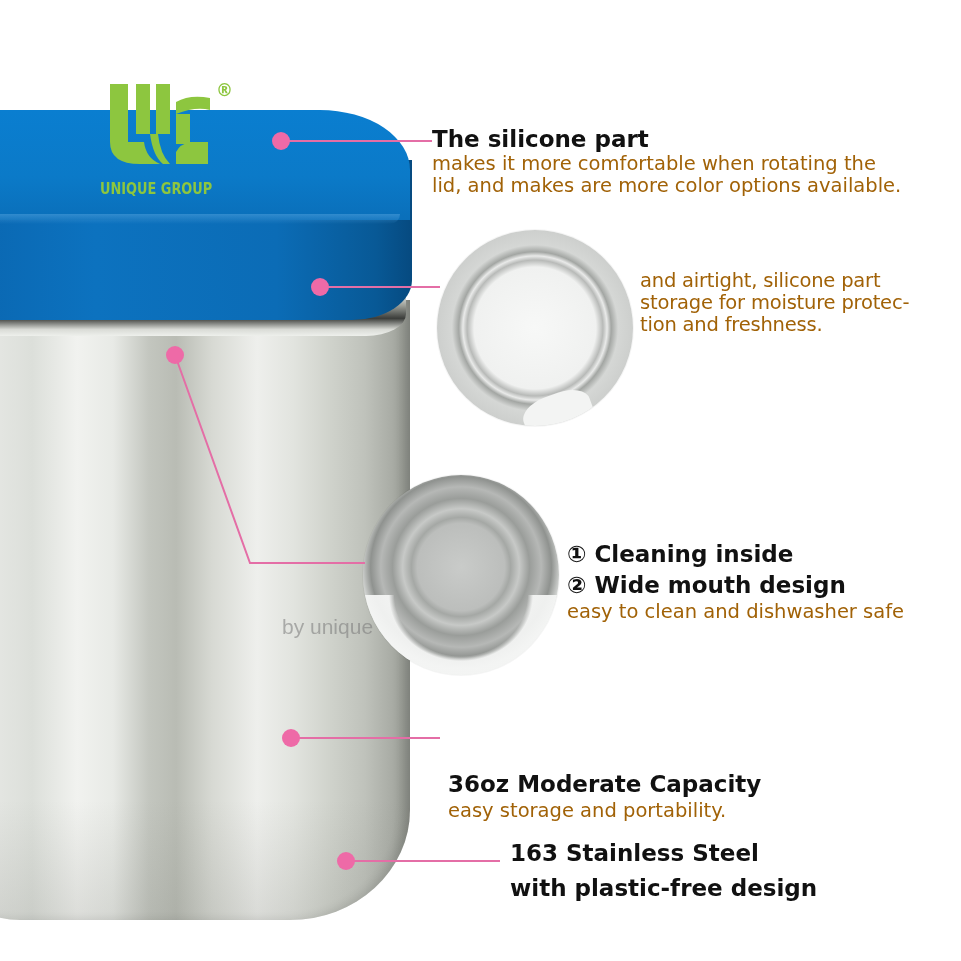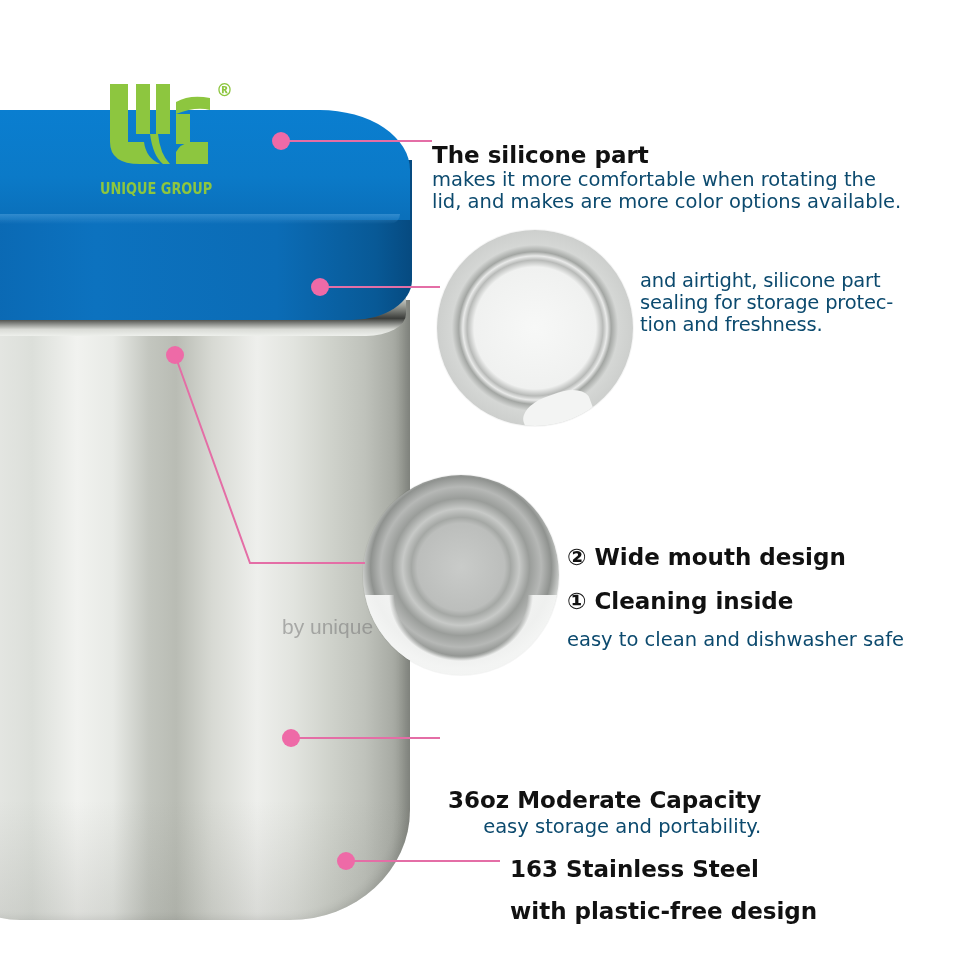--- a/index.html
+++ b/index.html
@@ -94,22 +94,22 @@
       background: radial-gradient(ellipse at 50% 0%, rgba(255,255,255,0) 48%, rgba(244,245,244,0.95) 52%);
     }
 
     
     .watermark {
       left: 282px; top: 615px; font-family: "Liberation Sans", sans-serif;
       font-size: 21px; color: rgba(120,120,120,0.55); white-space: nowrap;
     }
 
     
-    .title { font-weight: bold; font-size: 23px; line-height: 28px; color: #111; white-space: nowrap; margin-top: 16px; }
-    .desc { font-size: 19.5px; line-height: 22px; color: #0c4a6e; white-space: nowrap; font-weight: normal; }
+    .title { font-weight: bold; font-size: 23px; line-height: 28px; color: #111; white-space: nowrap; }
+    .desc { font-size: 19.5px; line-height: 22px; color: #a16207; white-space: nowrap; font-weight: normal; }
     .desc.narrow { letter-spacing: -0.2px; }
   </style>
 </head>
 <body>
 
 <div class="abs can-body"></div>
 <div class="abs can-neck"></div>
 
 <div class="abs lid-side"></div>
 <div class="abs lid-top"></div>
@@ -153,31 +153,31 @@
 <div class="abs dot" style="left:346px;top:861px;"></div>
 
 <div class="abs" style="left:432px;top:125px;">
   <div class="title">The silicone part</div>
   <div class="desc">makes it more comfortable when rotating the</div>
   <div class="desc">lid, and makes are more color options available.</div>
 </div>
 
 <div class="abs" style="left:640px;top:270px;">
   <div class="desc narrow">and airtight, silicone part</div>
-  <div class="desc narrow">sealing for storage protec-</div>
+  <div class="desc narrow">storage for moisture protec-</div>
   <div class="desc narrow">tion and freshness.</div>
 </div>
 
 <div class="abs" style="left:567px;top:540px;">
+  <div class="title">① Cleaning inside</div>
   <div class="title" style="margin-top:3px;">② Wide mouth design</div>
-  <div class="title">① Cleaning inside</div>
-  <div class="desc" style="margin-top:14px;">easy to clean and dishwasher safe</div>
+  <div class="desc" style="margin-top:2px;">easy to clean and dishwasher safe</div>
 </div>
 
 <div class="abs" style="left:448px;top:770px;">
   <div class="title">36oz Moderate Capacity</div>
-  <div class="desc" style="margin-top:2px;text-align:right;">easy storage and portability.</div>
+  <div class="desc" style="margin-top:2px;">easy storage and portability.</div>
 </div>
 
 <div class="abs" style="left:510px;top:839px;">
   <div class="title">163 Stainless Steel</div>
-  <div class="title" style="margin-top:14px;">with plastic-free design</div>
+  <div class="title" style="margin-top:7px;">with plastic-free design</div>
 </div>
 
 </body></html>

